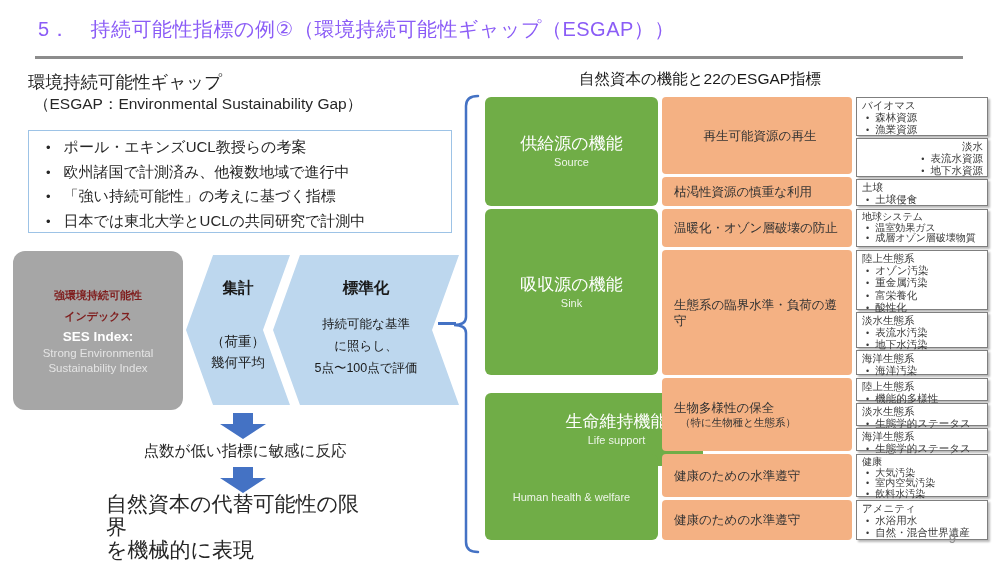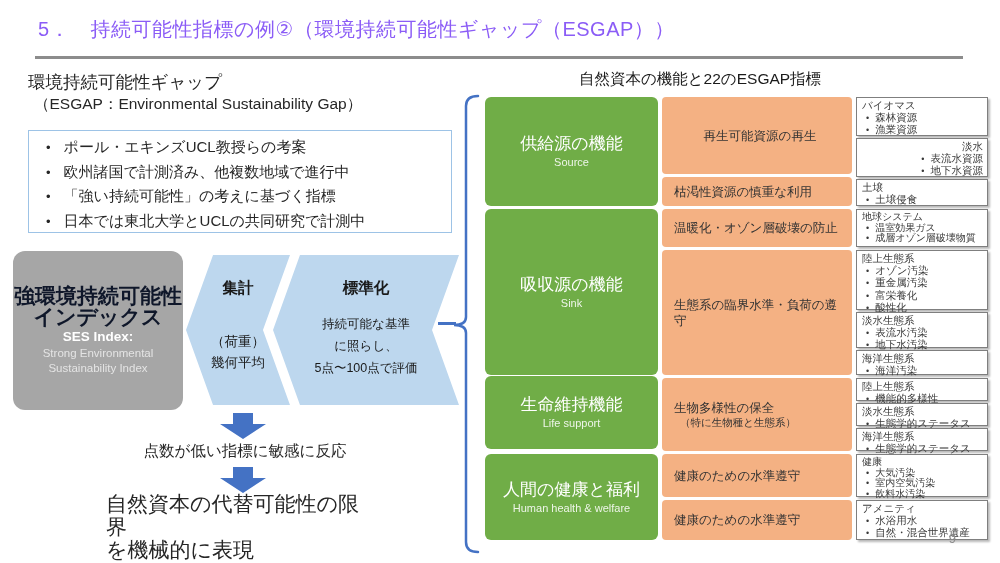--- a/index.html
+++ b/index.html
@@ -14,21 +14,21 @@
   
   .lh1{left:28px;top:70px;font-size:17.5px;}
   .lh2{left:34px;top:94px;font-size:15.5px;}
   .bullet-box{left:28px;top:130px;width:424px;height:103px;border:1.5px solid #9dc3e6;background:#fff;
               padding:4px 8px;box-sizing:border-box;}
   .bullet-line{font-size:15px;line-height:23.5px;white-space:nowrap;}
   .bullet-line::before{content:"•";margin:0 13px 0 9px;font-size:13px;}
 
   .ses-box{left:13px;top:251px;width:170px;height:159px;background:#a6a6a6;border-radius:12px;
            display:flex;flex-direction:column;justify-content:center;align-items:center;text-align:center;}
-  .ses-l1,.ses-l2{color:#0f172a;font-weight:bold;font-size:21px;line-height:21px;}
+  .ses-l1,.ses-l2{color:#7f1d1d;font-weight:bold;font-size:11px;line-height:21px;}
   .ses-l3{color:#fff;font-weight:bold;font-size:13.5px;line-height:19px;}
   .ses-l4,.ses-l5{color:#e4e4e4;font-size:11.5px;line-height:15px;}
 
   .chev{background:#bdd7ee;display:flex;flex-direction:column;align-items:center;box-sizing:border-box;}
   .chev1{left:186px;top:255px;width:104px;height:150px;
          clip-path:polygon(26% 0,100% 0,74% 50%,100% 100%,26% 100%,0 50%);padding-top:23px;}
   .chev2{left:273px;top:255px;width:186px;height:150px;
          clip-path:polygon(14.5% 0,100% 0,85.5% 50%,100% 100%,14.5% 100%,0 50%);padding-top:23px;}
   .chev-title{font-weight:bold;font-size:15.5px;color:#1a1a1a;}
   .chev1 .chev-sub{margin-top:32px;font-size:13.5px;line-height:21px;text-align:center;color:#1a1a1a;}
@@ -40,21 +40,21 @@
   .conclusion{left:106px;top:492px;width:264px;font-size:21px;line-height:23px;}
 
   
   .rh{left:480px;top:69px;width:440px;text-align:center;font-size:15.5px;color:#1a1a1a;}
 
   .gbox{left:485px;width:173px;background:#70ad47;border-radius:6px;
         display:flex;flex-direction:column;justify-content:center;align-items:center;text-align:center;}
   .gbox .g-main{color:#fff;font-size:17px;line-height:22px;}
   .gbox .g-sub{color:rgba(255,255,255,.88);font-size:11px;line-height:15px;}
   .g1{top:97px;height:109px;}  .g2{top:209px;height:166px;}
-  .g3{top:376px;height:73px;}  .g4{top:454px;height:86px;}
+  .g3{top:393px;height:73px;padding-left:45px;}  .g4{top:454px;height:86px;}
 
   .obox{left:662px;width:190px;background:#f4b183;border-radius:4px;box-sizing:border-box;
         display:flex;flex-direction:column;justify-content:center;padding:0 6px 0 12px;}
   .obox .o-main{font-size:12.5px;color:#333;line-height:16px;}
   .obox .o-sub{font-size:10.5px;color:#333;margin-left:6px;line-height:13px;}
   .o1{top:97px;height:77px;text-align:center;}  .o2{top:177px;height:29px;}
   .o3{top:209px;height:38px;} .o4{top:250px;height:125px;}
   .o5{top:378px;height:73px;} .o6{top:454px;height:43px;}
   .o7{top:500px;height:40px;}
 
@@ -140,21 +140,20 @@
   </div>
   <div class="abs gbox g2">
     <div class="g-main">吸収源の機能</div>
     <div class="g-sub">Sink</div>
   </div>
   <div class="abs gbox g3">
     <div class="g-main">生命維持機能</div>
     <div class="g-sub">Life support</div>
   </div>
   <div class="abs gbox g4">
-    <div class="g-main">人間の健康と福利</div>
     <div class="g-sub">Human health &amp; welfare</div>
   </div>
 
   <div class="abs obox o1">
     <div class="o-main">再生可能資源の再生</div>
   </div>
   <div class="abs obox o2">
     <div class="o-main">枯渇性資源の慎重な利用</div>
   </div>
   <div class="abs obox o3">

